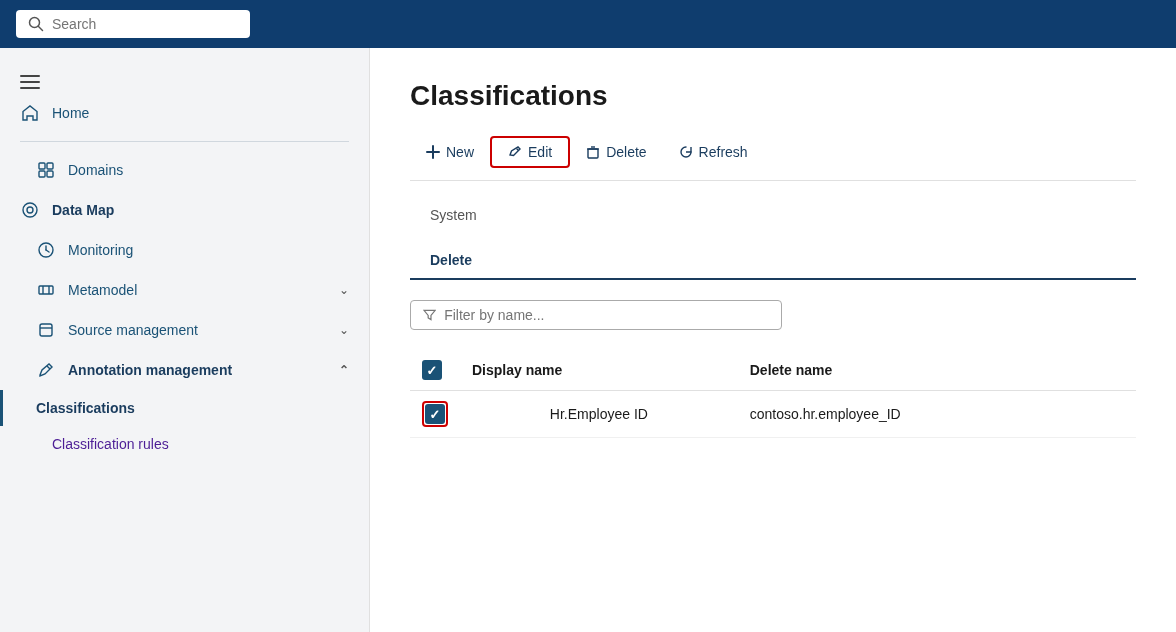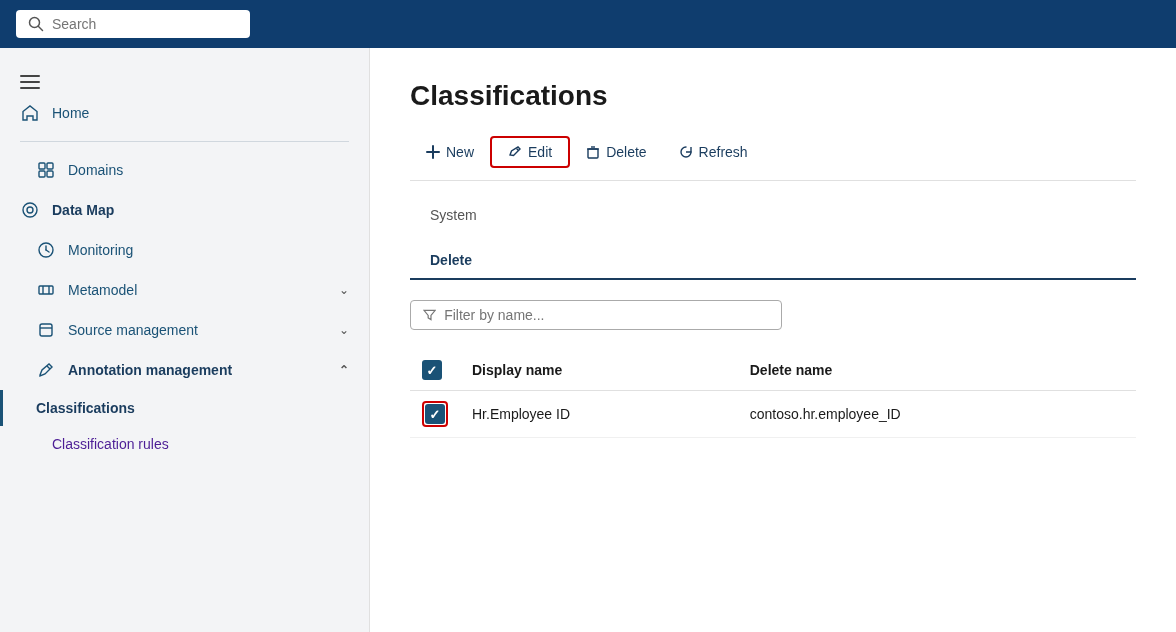--- a/index.html
+++ b/index.html
@@ -238,21 +238,21 @@
       border-radius: 4px;
       display: inline-flex;
       padding: 1px;
     }
     .cb-check {
       color: #fff;
       font-size: 13px;
       font-weight: bold;
       line-height: 1;
     }
-    .display-name-cell { font-size: 14px; color: #1a1a1a; }
+    .display-name-cell { font-size: 14px; color: #1a1a1a; text-align: center; }
     .formal-name-cell { font-size: 14px; color: #1a1a1a; }
   </style>
 </head>
 <body>
 
 <div class="top-header">
   <div class="search-box">
     <svg class="search-icon-svg" width="16" height="16" viewBox="0 0 16 16" fill="none">
       <circle cx="6.5" cy="6.5" r="5" stroke="#555" stroke-width="1.5"></circle>
       <line x1="10.5" y1="10.5" x2="14.5" y2="14.5" stroke="#555" stroke-width="1.5" stroke-linecap="round"></line>

